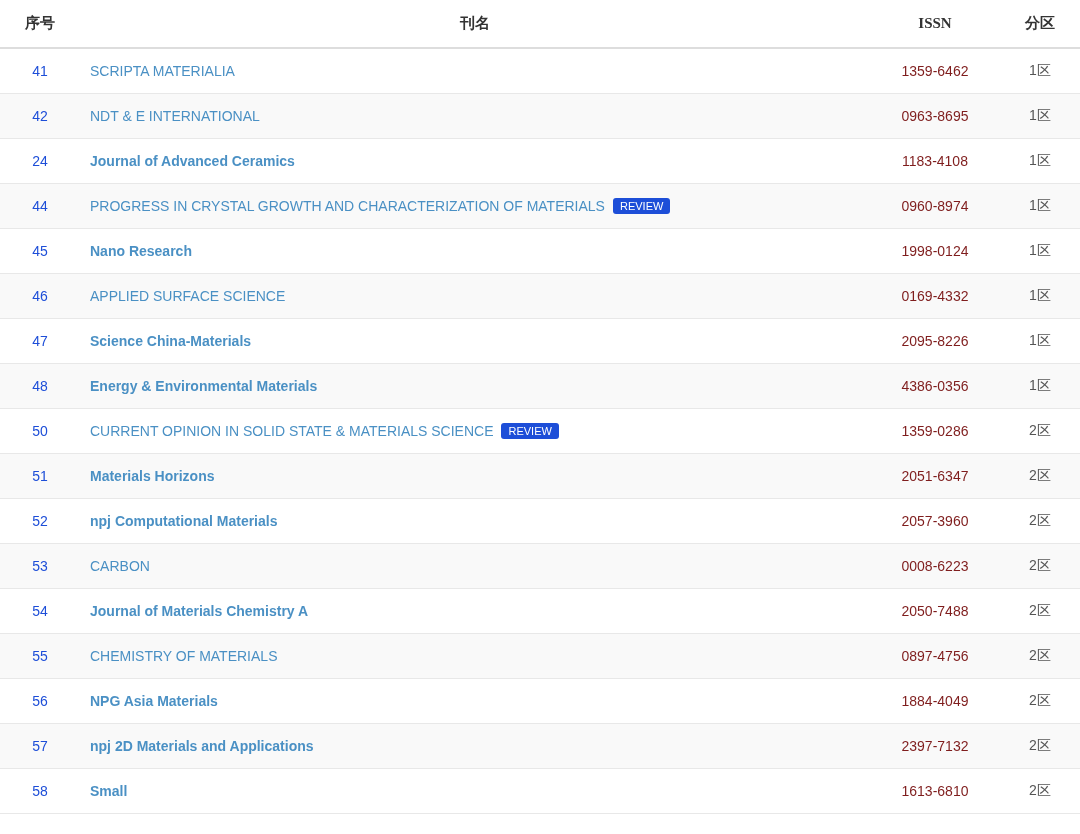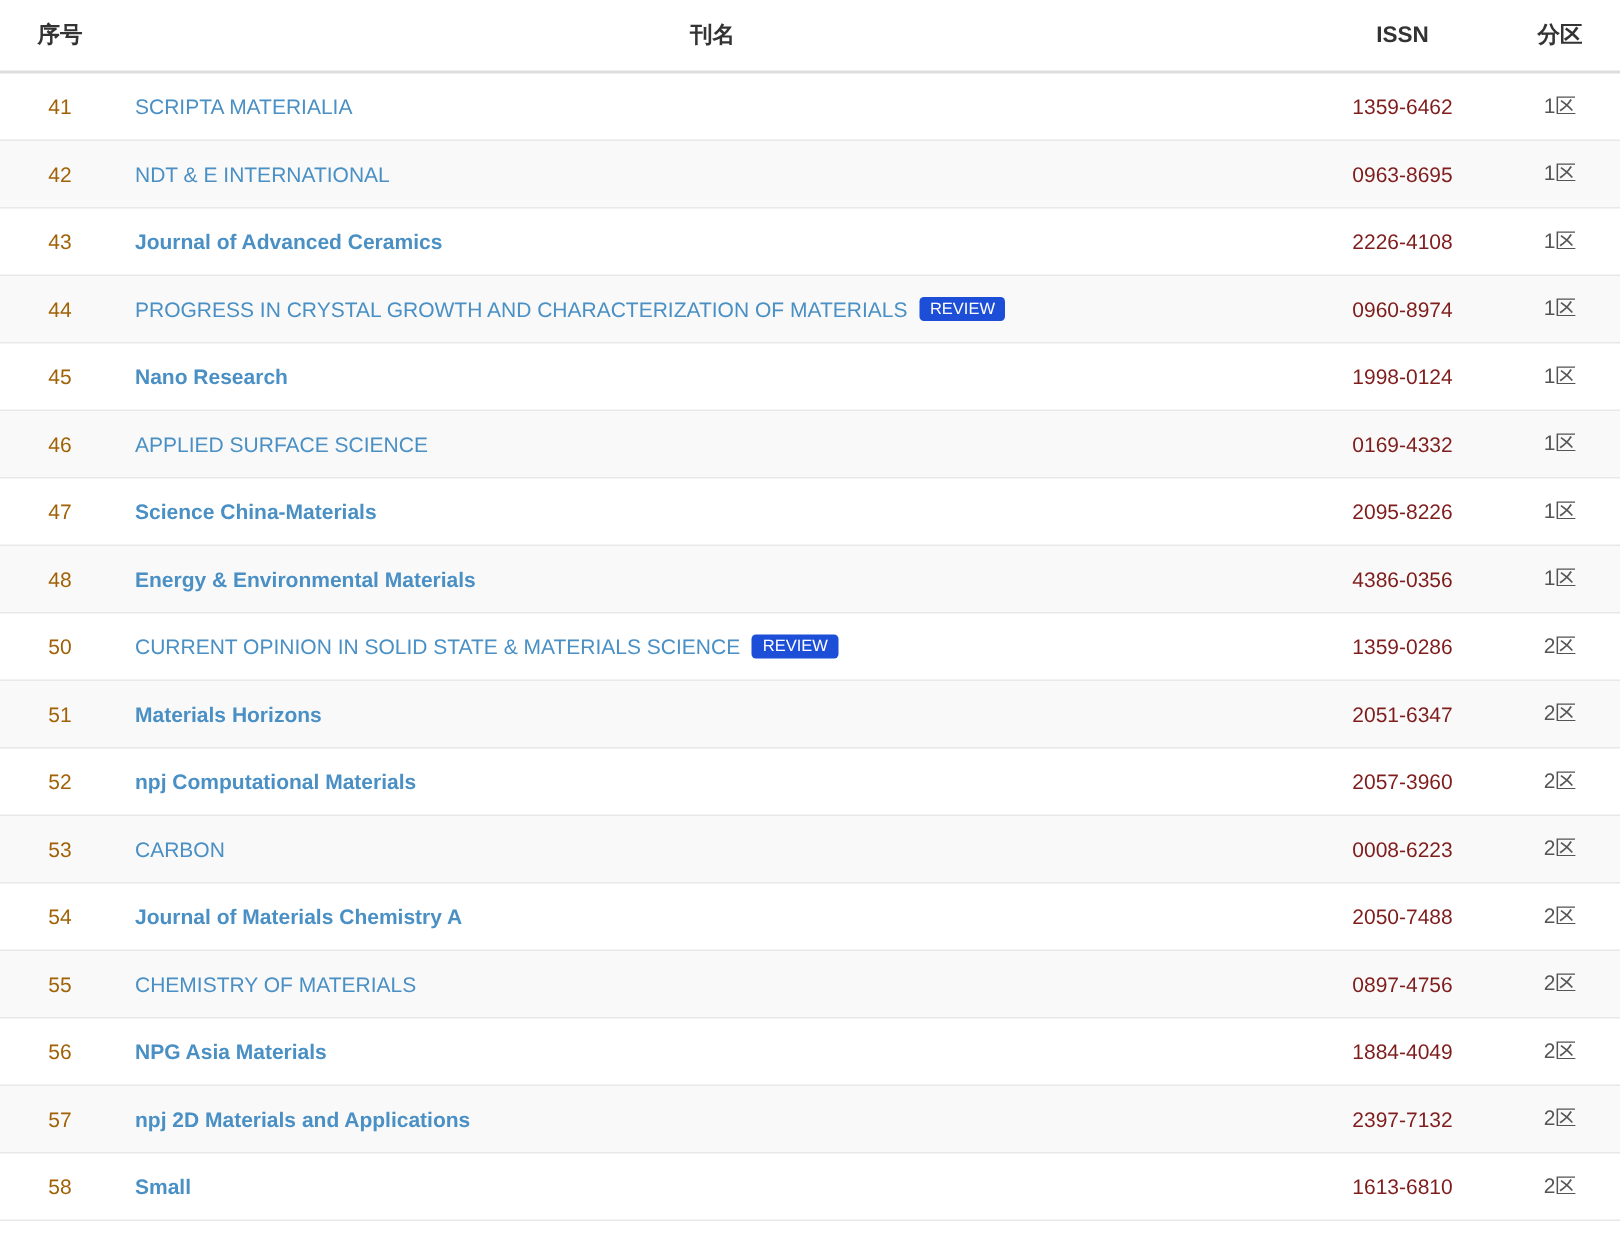--- a/index.html
+++ b/index.html
@@ -20,38 +20,39 @@
     thead tr {
       background: #fff;
       border-bottom: 2px solid #ddd;
     }
     thead th {
       padding: 14px 10px;
       font-weight: 600;
       color: #333;
       font-size: 15px;
       text-align: center;
+      font-family: Liberation Serif, serif;
     }
     tbody tr {
       border-bottom: 1px solid #e8e8e8;
     }
     tbody tr:nth-child(odd) {
       background: #fff;
     }
     tbody tr:nth-child(even) {
       background: #f9f9f9;
     }
     tbody td {
       padding: 13px 10px;
       text-align: center;
       color: #555;
       font-size: 14px;
     }
     td.num {
-      color: #a16207;
+      color: #1d4ed8;
       font-size: 14px;
       width: 80px;
     }
     td.journal-name {
       color: #4a90c4;
       cursor: pointer;
       font-weight: bold;
     }
     td.journal-name.uppercase {
       text-transform: uppercase;
@@ -109,27 +110,27 @@
           <td class="num">42</td>
           <td class="journal-name uppercase">
             <div class="journal-cell-inner">
               <span>NDT &amp; E INTERNATIONAL</span>
             </div>
           </td>
           <td class="issn">0963-8695</td>
           <td class="zone">1区</td>
         </tr>
         <tr>
-          <td class="num">43</td>
+          <td class="num">24</td>
           <td class="journal-name">
             <div class="journal-cell-inner">
               <span>Journal of Advanced Ceramics</span>
             </div>
           </td>
-          <td class="issn">2226-4108</td>
+          <td class="issn">1183-4108</td>
           <td class="zone">1区</td>
         </tr>
         <tr>
           <td class="num">44</td>
           <td class="journal-name uppercase">
             <div class="journal-cell-inner">
               <span>PROGRESS IN CRYSTAL GROWTH AND CHARACTERIZATION OF MATERIALS</span>
               <span class="review-badge">review</span>
             </div>
           </td>

